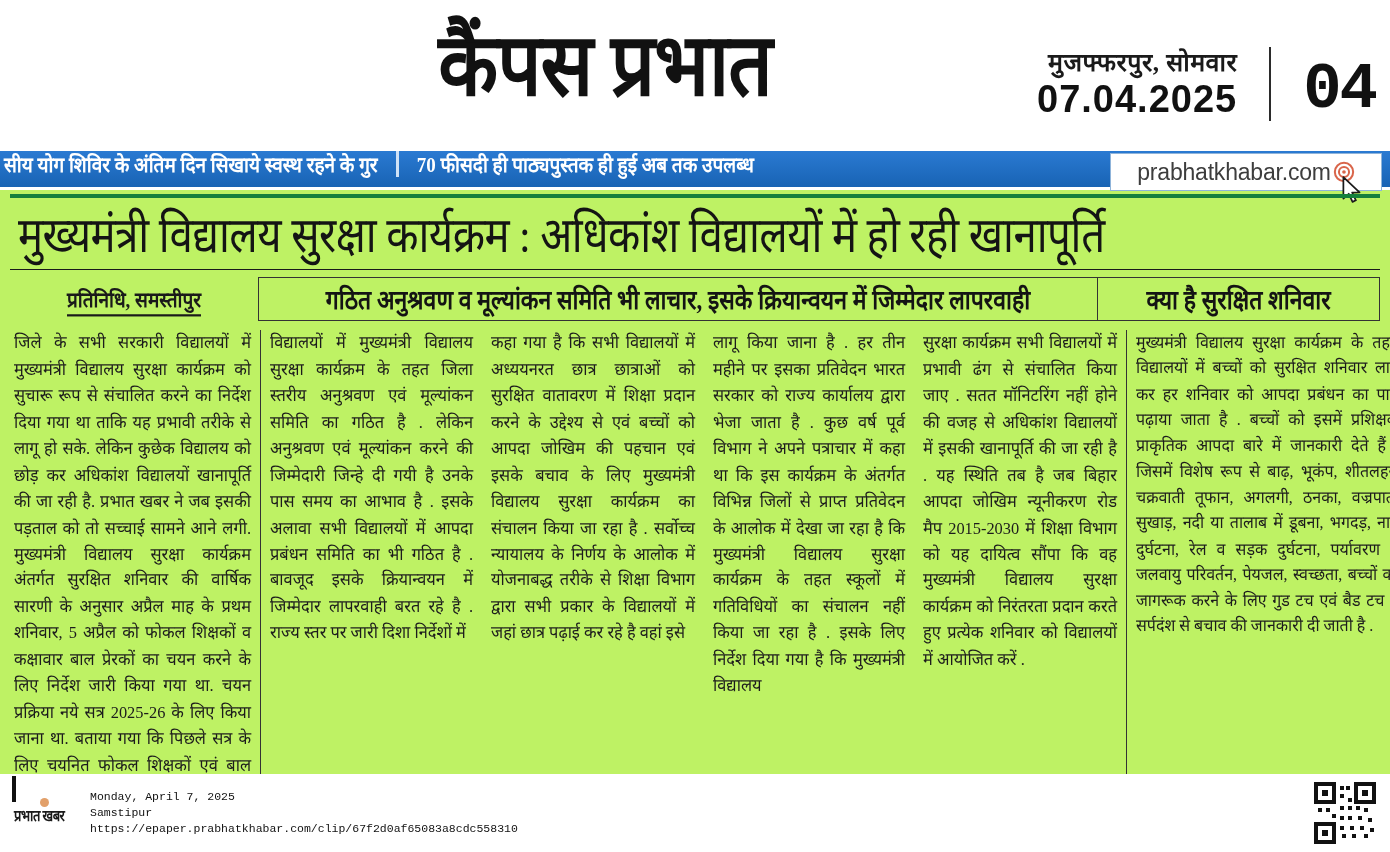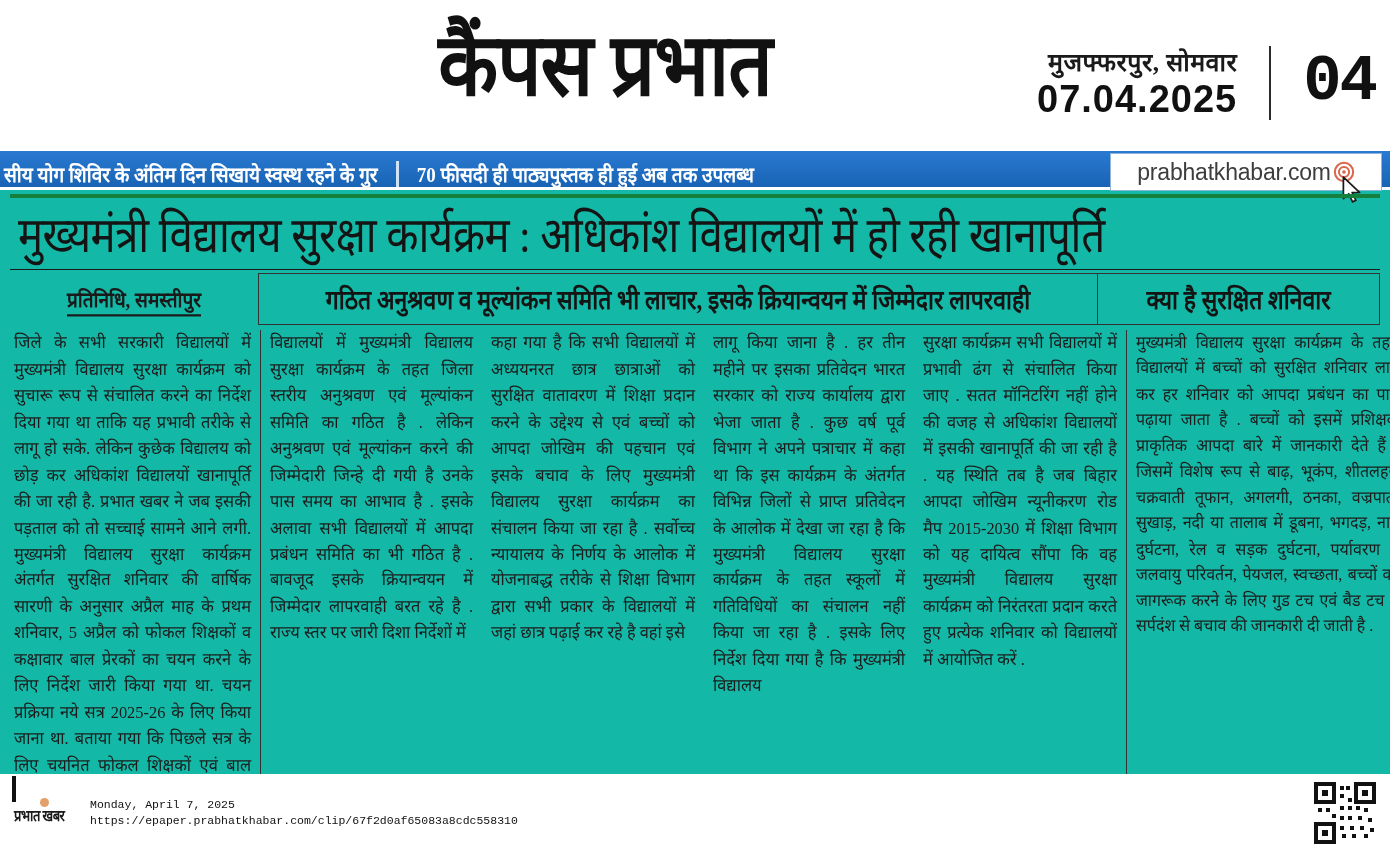--- a/index.html
+++ b/index.html
@@ -5,21 +5,21 @@
   * { box-sizing: border-box; margin: 0; padding: 0; }
   html, body {
     width: 1390px; height: 852px;
     background: #ffffff;
     font-family: "Liberation Sans", sans-serif;
     overflow: hidden;
   }
   .page {
     position: relative;
     width: 1390px; height: 852px;
-    background: #14b8a6;
+    background: #bef264;
     border-radius: 31px;
   }
 
   
   .masthead {
     position: relative;
     height: 148px;
     background: #ffffff;
   }
   .masthead-title {
@@ -34,21 +34,21 @@
     letter-spacing: -1px;
     color: #111111;
     white-space: nowrap;
     transform: scaleY(1.12);
     transform-origin: top center;
   }
   .masthead-meta {
     position: absolute;
     right: 14px; top: 44px;
     display: flex;
-    align-items: center;
+    align-items: flex-end;
     gap: 32px;
   }
   .meta-text { text-align: right; }
   .meta-place {
     font-family: "Liberation Serif", serif;
     font-size: 25px;
     font-weight: 600;
     color: #1a1a1a;
     letter-spacing: 0.5px;
     white-space: nowrap;
@@ -75,21 +75,21 @@
     letter-spacing: -2px;
   }
 
   
   .ticker {
     position: relative;
     height: 42px;
     background: #1f6fc4;
     background: linear-gradient(#2a7ad2, #1863b4);
     display: flex;
-    align-items: flex-end;
+    align-items: flex-start;
     border-top: 3px solid #ffffff;
     border-bottom: 3px solid #ffffff;
   }
   .ticker-item {
     font-family: "Liberation Serif", serif;
     font-weight: bold;
     font-size: 19px;
     color: #ffffff;
     white-space: nowrap;
     padding: 0 18px;
@@ -170,21 +170,21 @@
     display: inline-block;
     padding-bottom: 1px;
     transform: scaleY(1.1);
   }
   .subhead-cell {
     flex: 1;
     border-left: 1.5px solid #333;
     border-right: 1.5px solid #333;
     border-top: 1.5px solid #333;
     border-bottom: 1.5px solid #333;
-    height: 52px;
+    height: 44px;
     display: flex;
     align-items: center;
     justify-content: center;
   }
   .subhead-cell.narrow {
     flex: none;
     width: 282px;
     border-left: none;
   }
   .subhead {
@@ -381,20 +381,21 @@
   </div>
 
   <div class="footer">
     <div class="left-mark"></div>
     <div class="footer-logo">
       <span class="footer-logo-dot"></span>
       <span class="footer-logo-text">प्रभात खबर</span>
     </div>
     <div class="footer-meta">
       <div>Monday, April 7, 2025</div>
+      <div>Samstipur</div>
       <div>https://epaper.prabhatkhabar.com/clip/67f2d0af65083a8cdc558310</div>
     </div>
     <div class="qr">
       <svg viewBox="0 0 62 62" width="62" height="62">
         <rect x="0" y="0" width="62" height="62" fill="#ffffff"></rect>
         <rect x="2" y="2" width="18" height="18" fill="none" stroke="#111" stroke-width="4"></rect>
         <rect x="8" y="8" width="6" height="6" fill="#111"></rect>
         <rect x="42" y="2" width="18" height="18" fill="none" stroke="#111" stroke-width="4"></rect>
         <rect x="48" y="8" width="6" height="6" fill="#111"></rect>
         <rect x="2" y="42" width="18" height="18" fill="none" stroke="#111" stroke-width="4"></rect>

